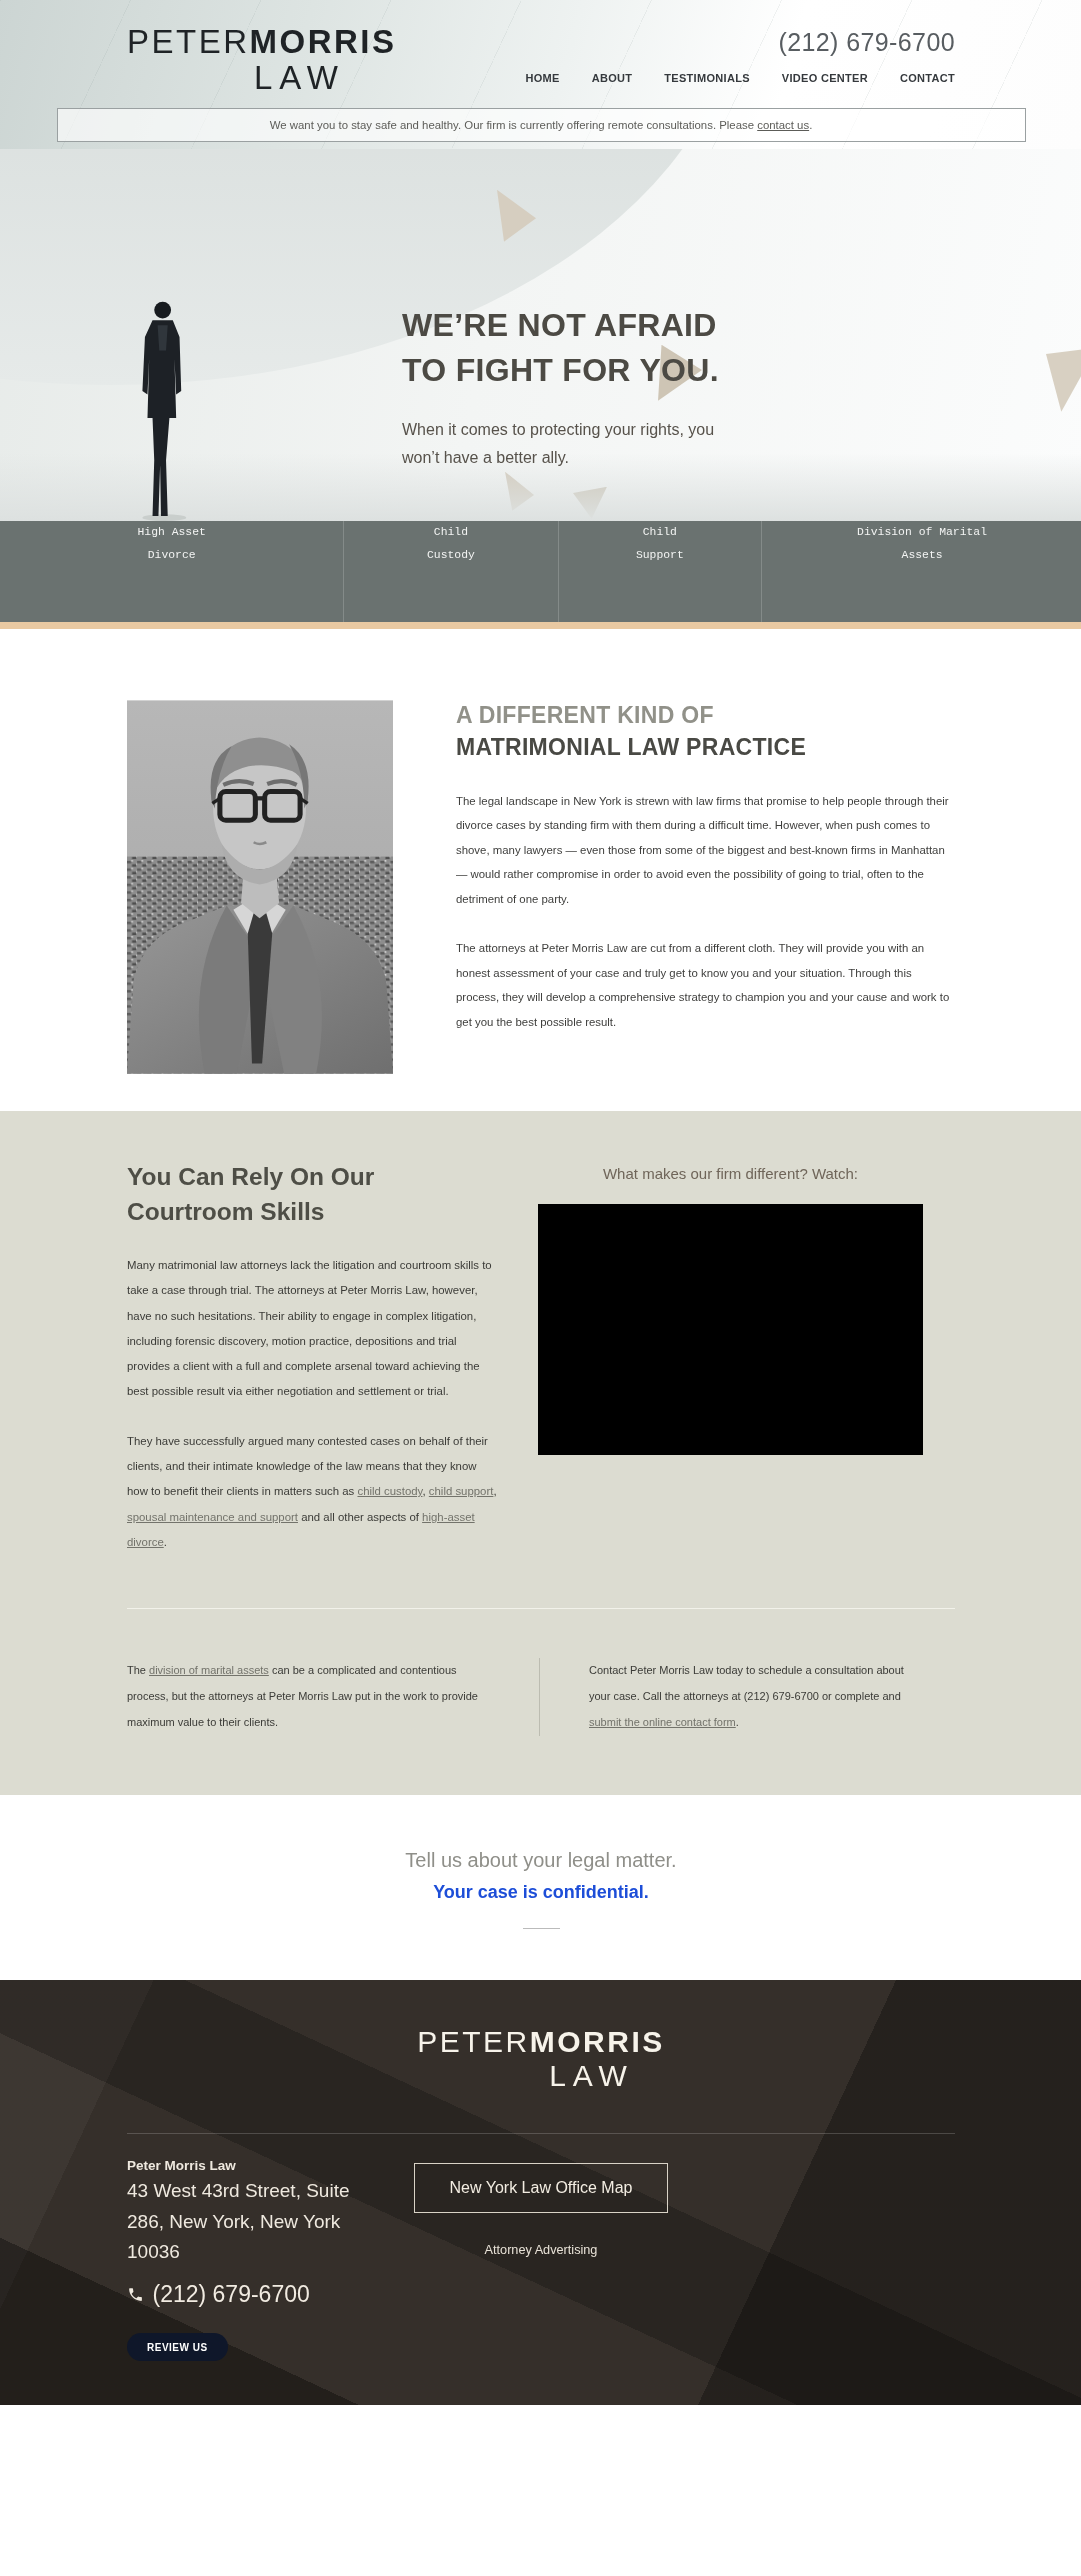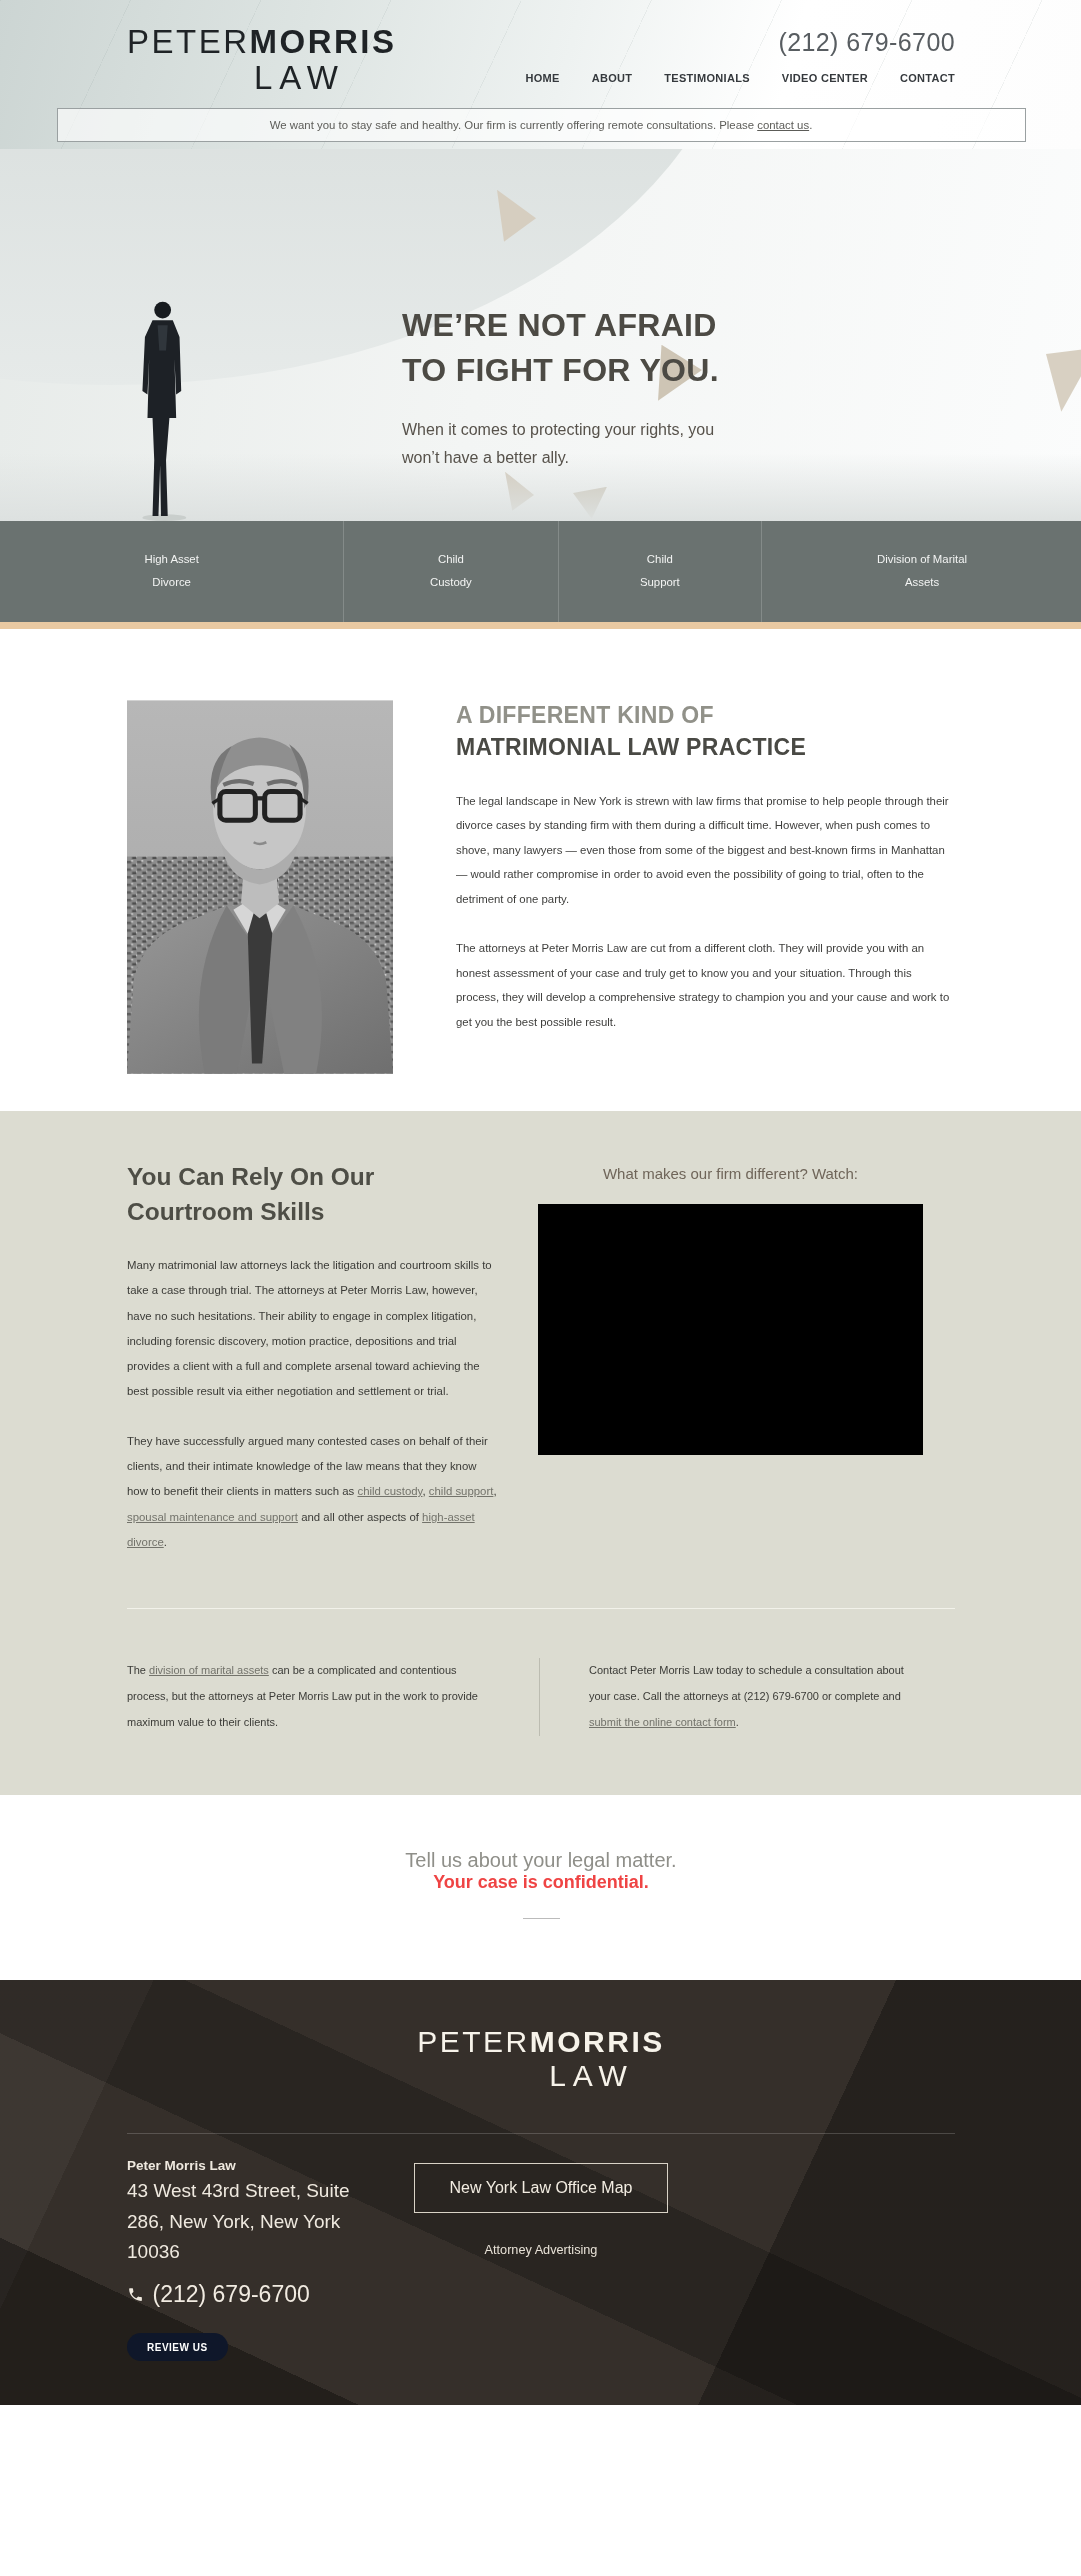--- a/index.html
+++ b/index.html
@@ -53,22 +53,22 @@
   .tri3 { left:1046px; top:199px; width:51px; height:64px; background:#d8d0c2; clip-path:polygon(0 10%,100% 0,30% 100%); }
   .tri4 { left:505px; top:323px; width:29px; height:39px; background:#d2c9ba; clip-path:polygon(0 0,100% 60%,25% 100%); }
   .tri5 { left:573px; top:338px; width:34px; height:32px; background:#cbc3b3; clip-path:polygon(0 20%,100% 0,55% 100%); }
   .hero-content { position:relative; padding-top:134px; padding-left:275px; z-index:2; }
   .hero-heading { font-size:32px; font-weight:700; color:#4c4a44; line-height:1.42; letter-spacing:0.3px;margin-top:20px; }
   .hero-sub { margin-top:22px; font-size:16px; color:#57524b; line-height:1.75; }
   .businessman { position:absolute; left:132px; bottom:0; z-index:2; }
 
   
   .practice-bar { display:flex; background:#6a7270; height:101px; align-items:stretch; }
-  .practice-item { display:flex; flex-direction:column; justify-content:center; text-align:center;
-    color:#f3f4f3; font-size:11.4px; line-height:2.0; text-decoration:none; }
+  .practice-item { display:flex; flex-direction:column; text-align:center;
+    color:#f3f4f3; font-size:11.4px; line-height:2.0; text-decoration:none;font-family:Liberation Mono, monospace; }
   .practice-item + .practice-item { border-left:0.8px solid rgba(255,255,255,0.18); }
   .pi-1 { flex:1.61; } .pi-2 { flex:1; } .pi-3 { flex:0.95; } .pi-4 { flex:1.5; }
   .accent-line { height:7.6px; background:#e9c9a2; }
 
   
   .about-section { background:#fff; padding:71px 0 37px 0; }
   .about-row { display:flex; gap:63px; }
   .attorney-photo { width:266px; height:374px; flex:0 0 266px; }
   .about-heading { font-size:23px; letter-spacing:0.3px; line-height:1.38; margin-bottom:25px; }
   .about-heading .h-light { color:#919189; display:block; }
@@ -88,21 +88,21 @@
   .section-divider { border:0; border-top:0.8px solid #f2f2ea; margin-top:29px; }
   .bottom-cols { display:flex; padding:49px 0 25px 0; }
   .bc-left { width:374px; flex:0 0 374px; }
   .bc-right { margin-left:38px; border-left:0.8px solid #bcbcb1; padding-left:49px; width:368px; }
   .bottom-cols p { font-size:11px; line-height:2.35; color:#3b3b37; }
   .bottom-cols a { color:#73736b; text-decoration:underline; }
 
   
   .cta-section { background:#fff; text-align:center; padding:54px 0 0 0; height:185px; }
   .cta-line1 { font-size:20px; color:#8f8f89; }
-  .cta-line2 { font-size:18px; color:#ef4444; font-weight:700; margin-top:0; }
+  .cta-line2 { font-size:18px; color:#1d4ed8; font-weight:700; margin-top:10px; }
   .cta-divider { width:37px; border:0; border-top:1.7px solid #bbbbbb; margin:25px auto 0 auto; }
 
   
   .site-footer { position:relative; background:#352f2a; color:#efe9df; padding:47px 0 44px 0; overflow:hidden; }
   .site-footer::before {
     content:""; position:absolute; inset:0;
     background:
       linear-gradient(25deg, rgba(0,0,0,0.35) 0 18%, transparent 18% 40%, rgba(0,0,0,0.22) 40% 55%, transparent 55%),
       linear-gradient(115deg, rgba(255,255,255,0.04) 0 12%, transparent 12% 70%, rgba(0,0,0,0.30) 70%);
   }

